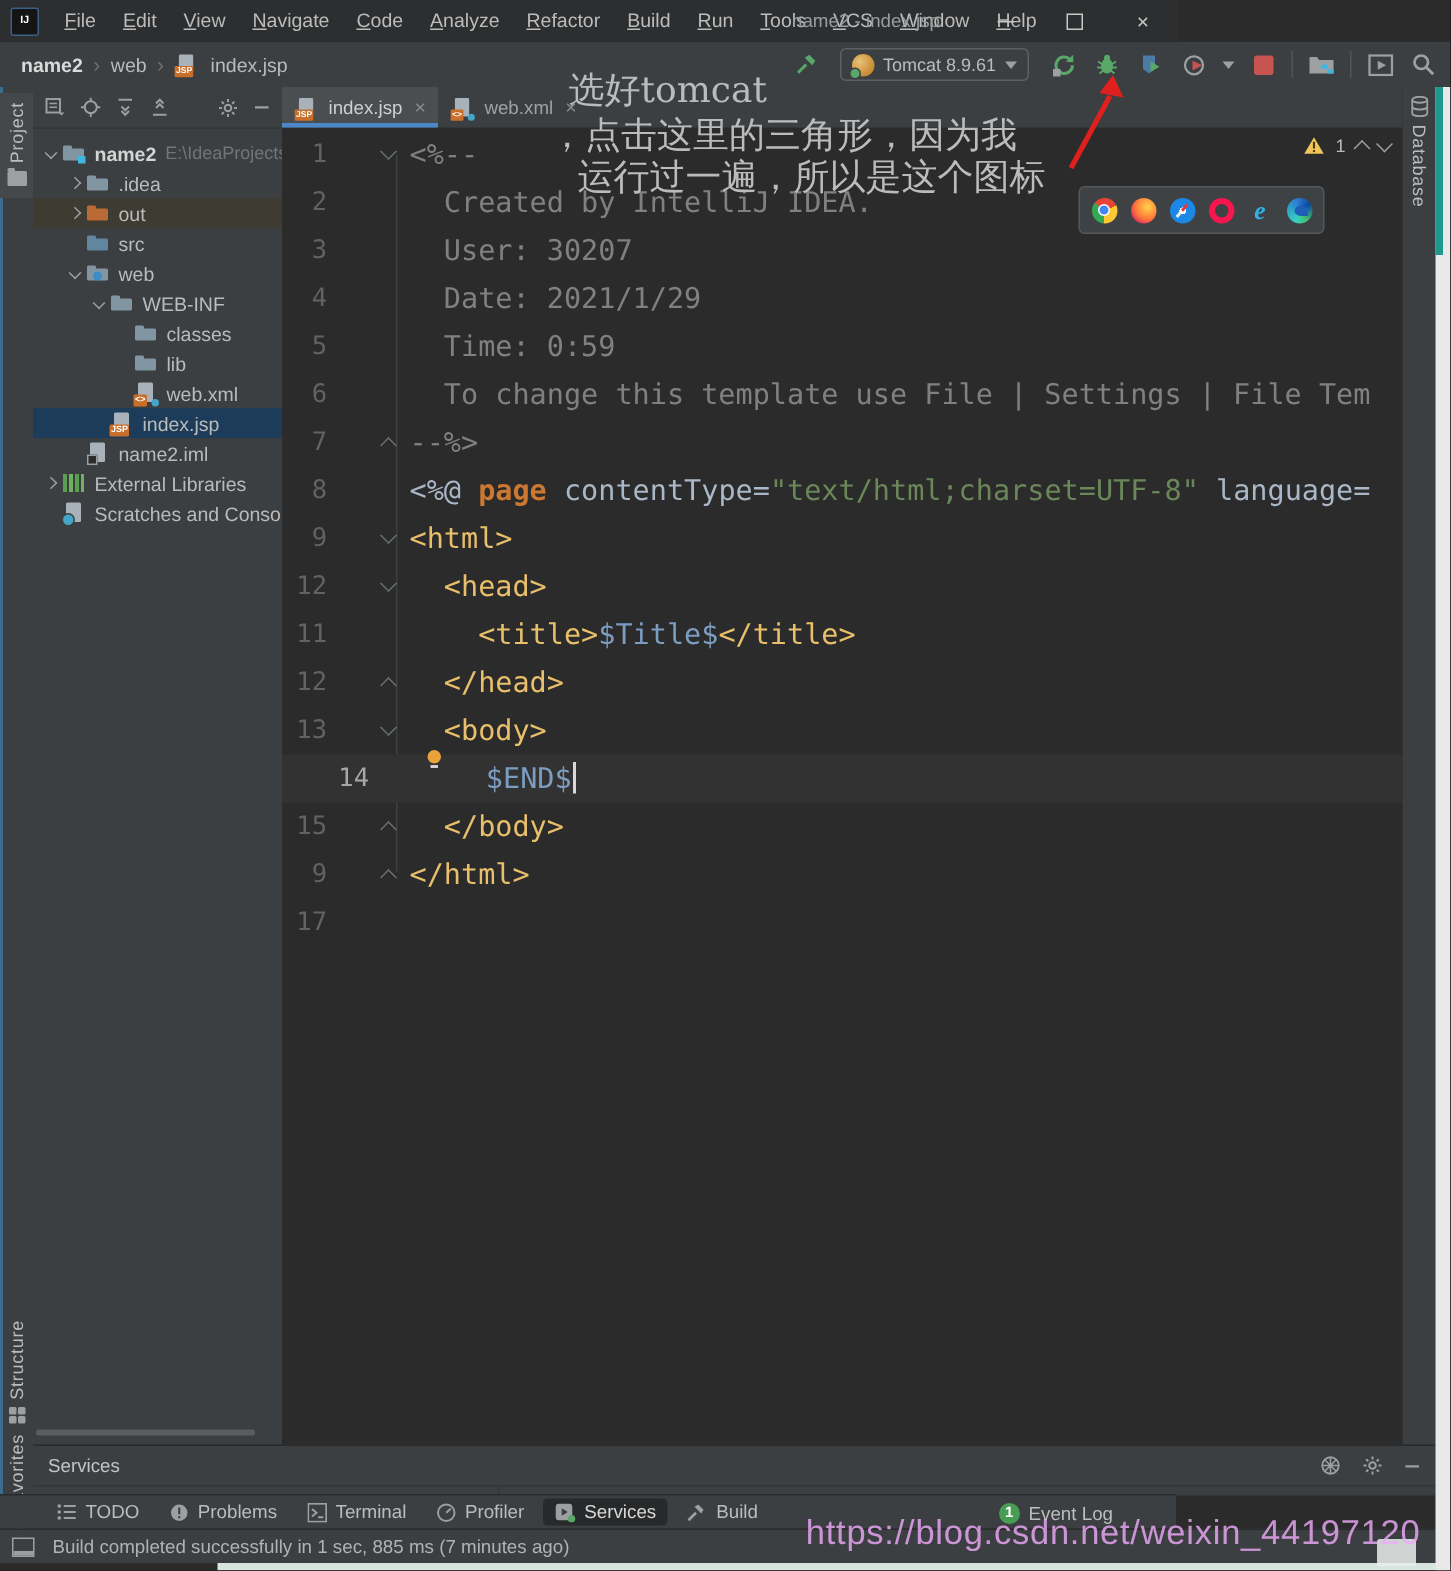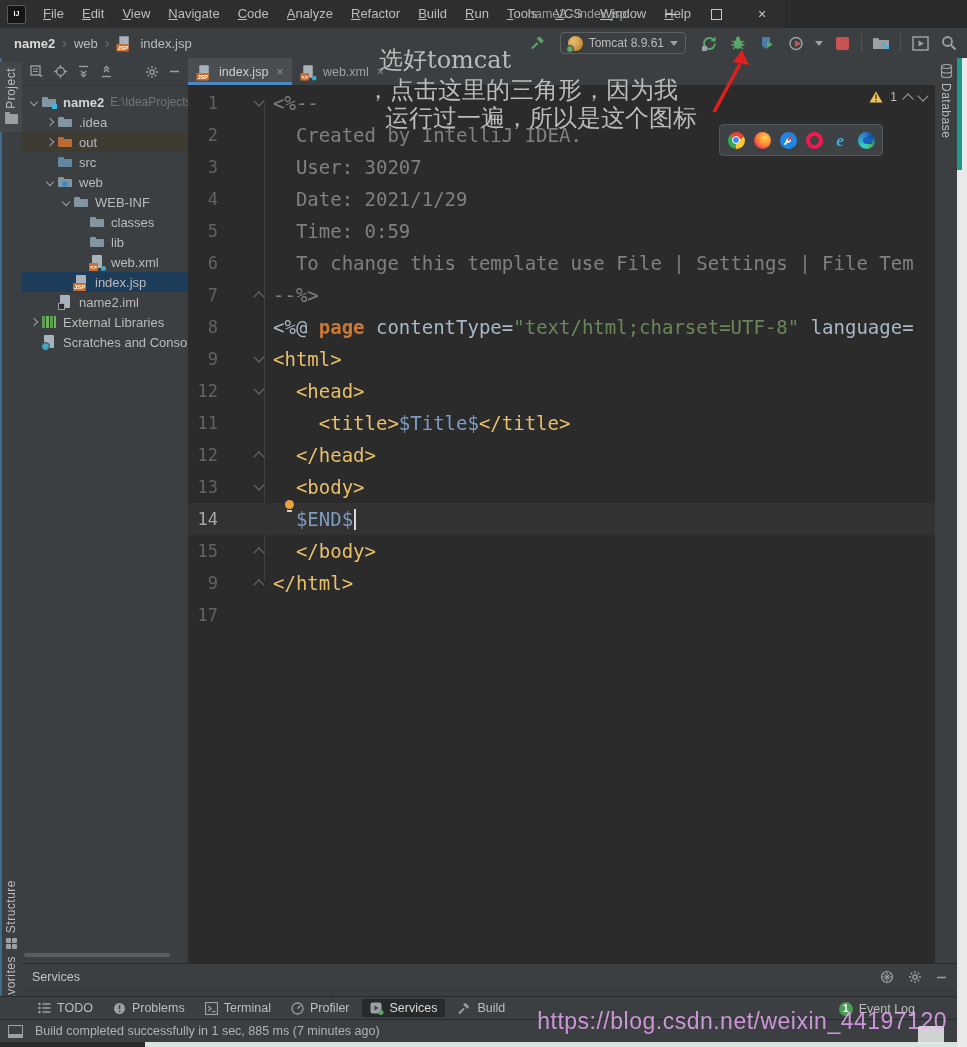--- a/index.html
+++ b/index.html
@@ -88,21 +88,21 @@
   .tab.active{background:#4a4e50;box-shadow:inset 0 -3px 0 #4A88C7;}
   .tab-label{font-size:12.5px;color:#9fa2a4;} .tab.active .tab-label{color:#cfcfcf;}
   .tab-close{color:#8a8d8f;font-size:13px;margin-left:2px;}
   .tabicon{transform:scale(.95);}
   #code-area{position:relative;height:857px;overflow:hidden;}
   #code-lines{position:absolute;left:0;top:2px;width:100%;}
   .line{height:32px;display:flex;align-items:center;position:relative;
         font-family:"DejaVu Sans Mono","Liberation Mono",monospace;font-size:19px;white-space:pre;}
   .line.cur{background:#323232;}
   .lnum{width:30px;text-align:right;color:#606366;font-size:17px;flex:none;}
-  .line.cur .lnum{color:#a7a7a7;}
+  .line.cur .lnum{color:#a7a7a7;margin-left:28px;}
   .foldw{width:55px;flex:none;position:relative;height:100%;}
   .fold{position:absolute;right:10px;top:50%;width:7px;height:7px;border-right:1.6px solid #6a7072;border-bottom:1.6px solid #6a7072;}
   .fold.down{transform:rotate(45deg);margin-top:-6px;}
   .fold.up{transform:rotate(-135deg);margin-top:-2px;}
   #fold-line{position:absolute;left:76px;top:18px;width:1px;height:478px;background:#3d4042;}
   .codeln{flex:1;overflow:hidden;white-space:pre;}
   .tk.cm{color:#808080;} .tk.tag{color:#E8BF6A;} .tk.kw{color:#CC7832;font-weight:bold;}
   .tk.pln{color:#A9B7C6;} .tk.str{color:#6A8759;} .tk.var{color:#7C9CC0;}
   .tk.warn{border-bottom:2px dotted #c7a219;}
   .caret{display:inline-block;width:2px;height:21px;background:#d8d8d8;margin-left:1px;vertical-align:-4px;}
@@ -128,21 +128,21 @@
   .anno{position:absolute;font-family:"DejaVu Serif","Liberation Serif",serif;font-size:24px;z-index:30;white-space:nowrap;}
   #anno1{left:379px;top:44px;} #anno2{left:366px;top:74px;font-family:Liberation Mono, monospace;} #anno3{left:385px;top:102px;}
   #red-arrow{position:absolute;left:702px;top:48px;z-index:30;}
   
   #services{position:absolute;left:22px;top:963px;width:935px;height:33px;background:#3c3f41;border-top:1px solid #282a2b;}
   #services-hd{height:26px;display:flex;align-items:center;padding:0 10px;font-size:12.5px;color:#c4c4c4;}
   #services-hd .sp{flex:1;}
   #services-hd .hico{margin-left:14px;display:flex;align-items:center;}
   #services-body{height:6px;border-top:1px solid #323537;position:relative;}
   #services-body::after{content:'';position:absolute;left:310px;top:0;width:1px;height:6px;background:#323537;}
-  #bottom-bar{position:absolute;left:0;top:996px;width:957px;height:23px;background:#3c3f41;border-top:1px solid #292b2c;
+  #bottom-bar{position:absolute;left:0;top:996px;width:784px;height:23px;background:#3c3f41;border-top:1px solid #292b2c;
               display:flex;align-items:center;gap:4px;padding-left:30px;box-sizing:border-box;}
   .bbtn{display:flex;align-items:center;gap:6px;padding:2px 8px;border-radius:3px;font-size:12.5px;color:#bcbcbc;}
   .bbtn.active{background:#27292a;color:#d8d8d8;}
   #event-log{position:absolute;right:42px;top:0;height:23px;display:flex;align-items:center;gap:6px;font-size:12.5px;color:#bcbcbc;}
   .badge{width:14px;height:14px;border-radius:50%;background:#499C54;color:#fff;font:bold 10px/14px "Liberation Sans",sans-serif;text-align:center;}
   #status-bar{position:absolute;left:0;top:1019px;width:957px;height:23px;background:#3c3f41;border-top:1px solid #292b2c;
               display:flex;align-items:center;gap:12px;padding-left:8px;box-sizing:border-box;font-size:12.5px;color:#b0b3b5;}
   .layout-ico{width:13px;height:11px;border:1px solid #9da0a2;position:relative;}
   .layout-ico::after{content:'';position:absolute;left:0;bottom:0;width:100%;height:3px;background:#9da0a2;}
   #watermark{position:absolute;right:20px;top:1008px;font-size:23px;color:#f0abfc;opacity:.8;z-index:40;letter-spacing:.5px;}

